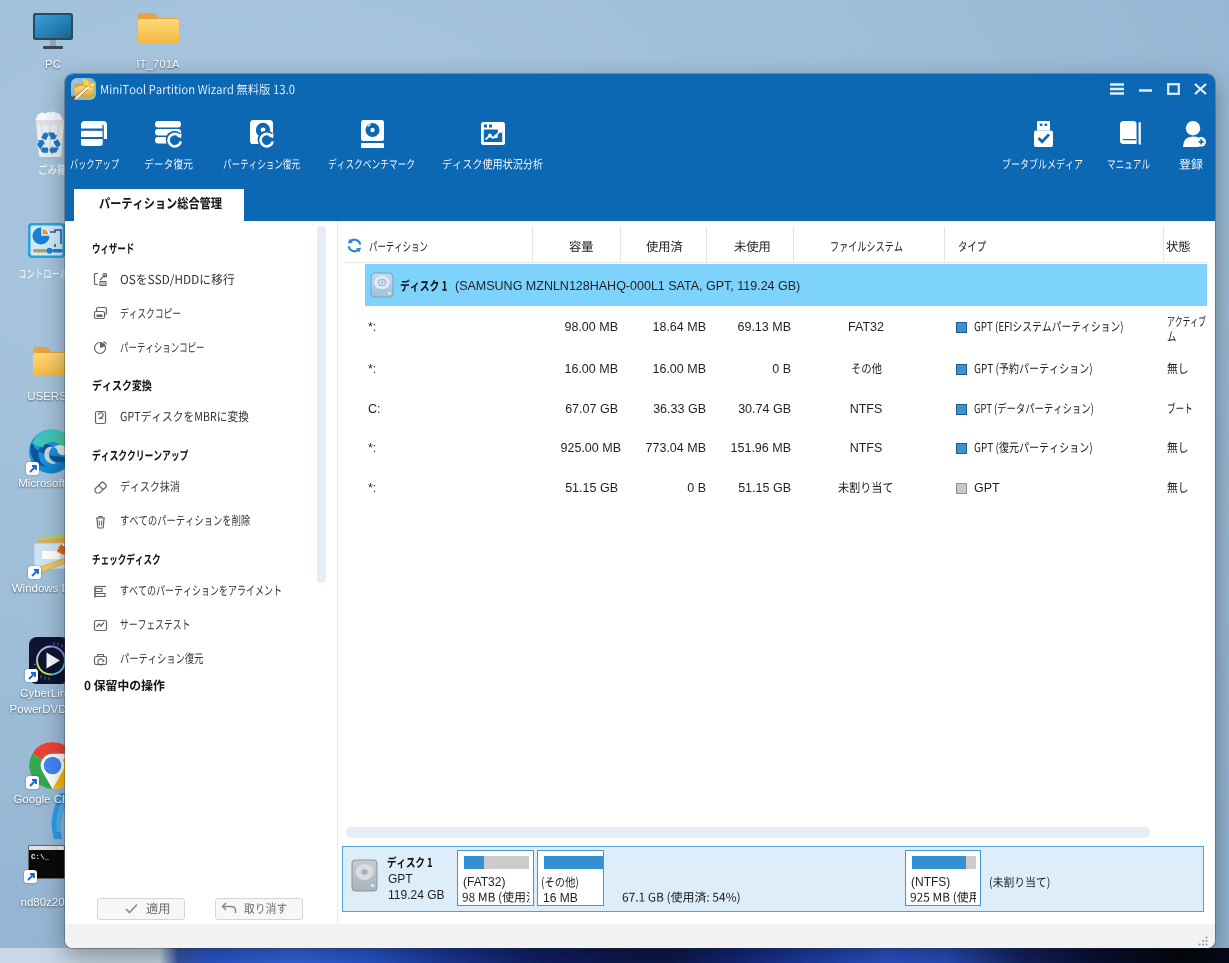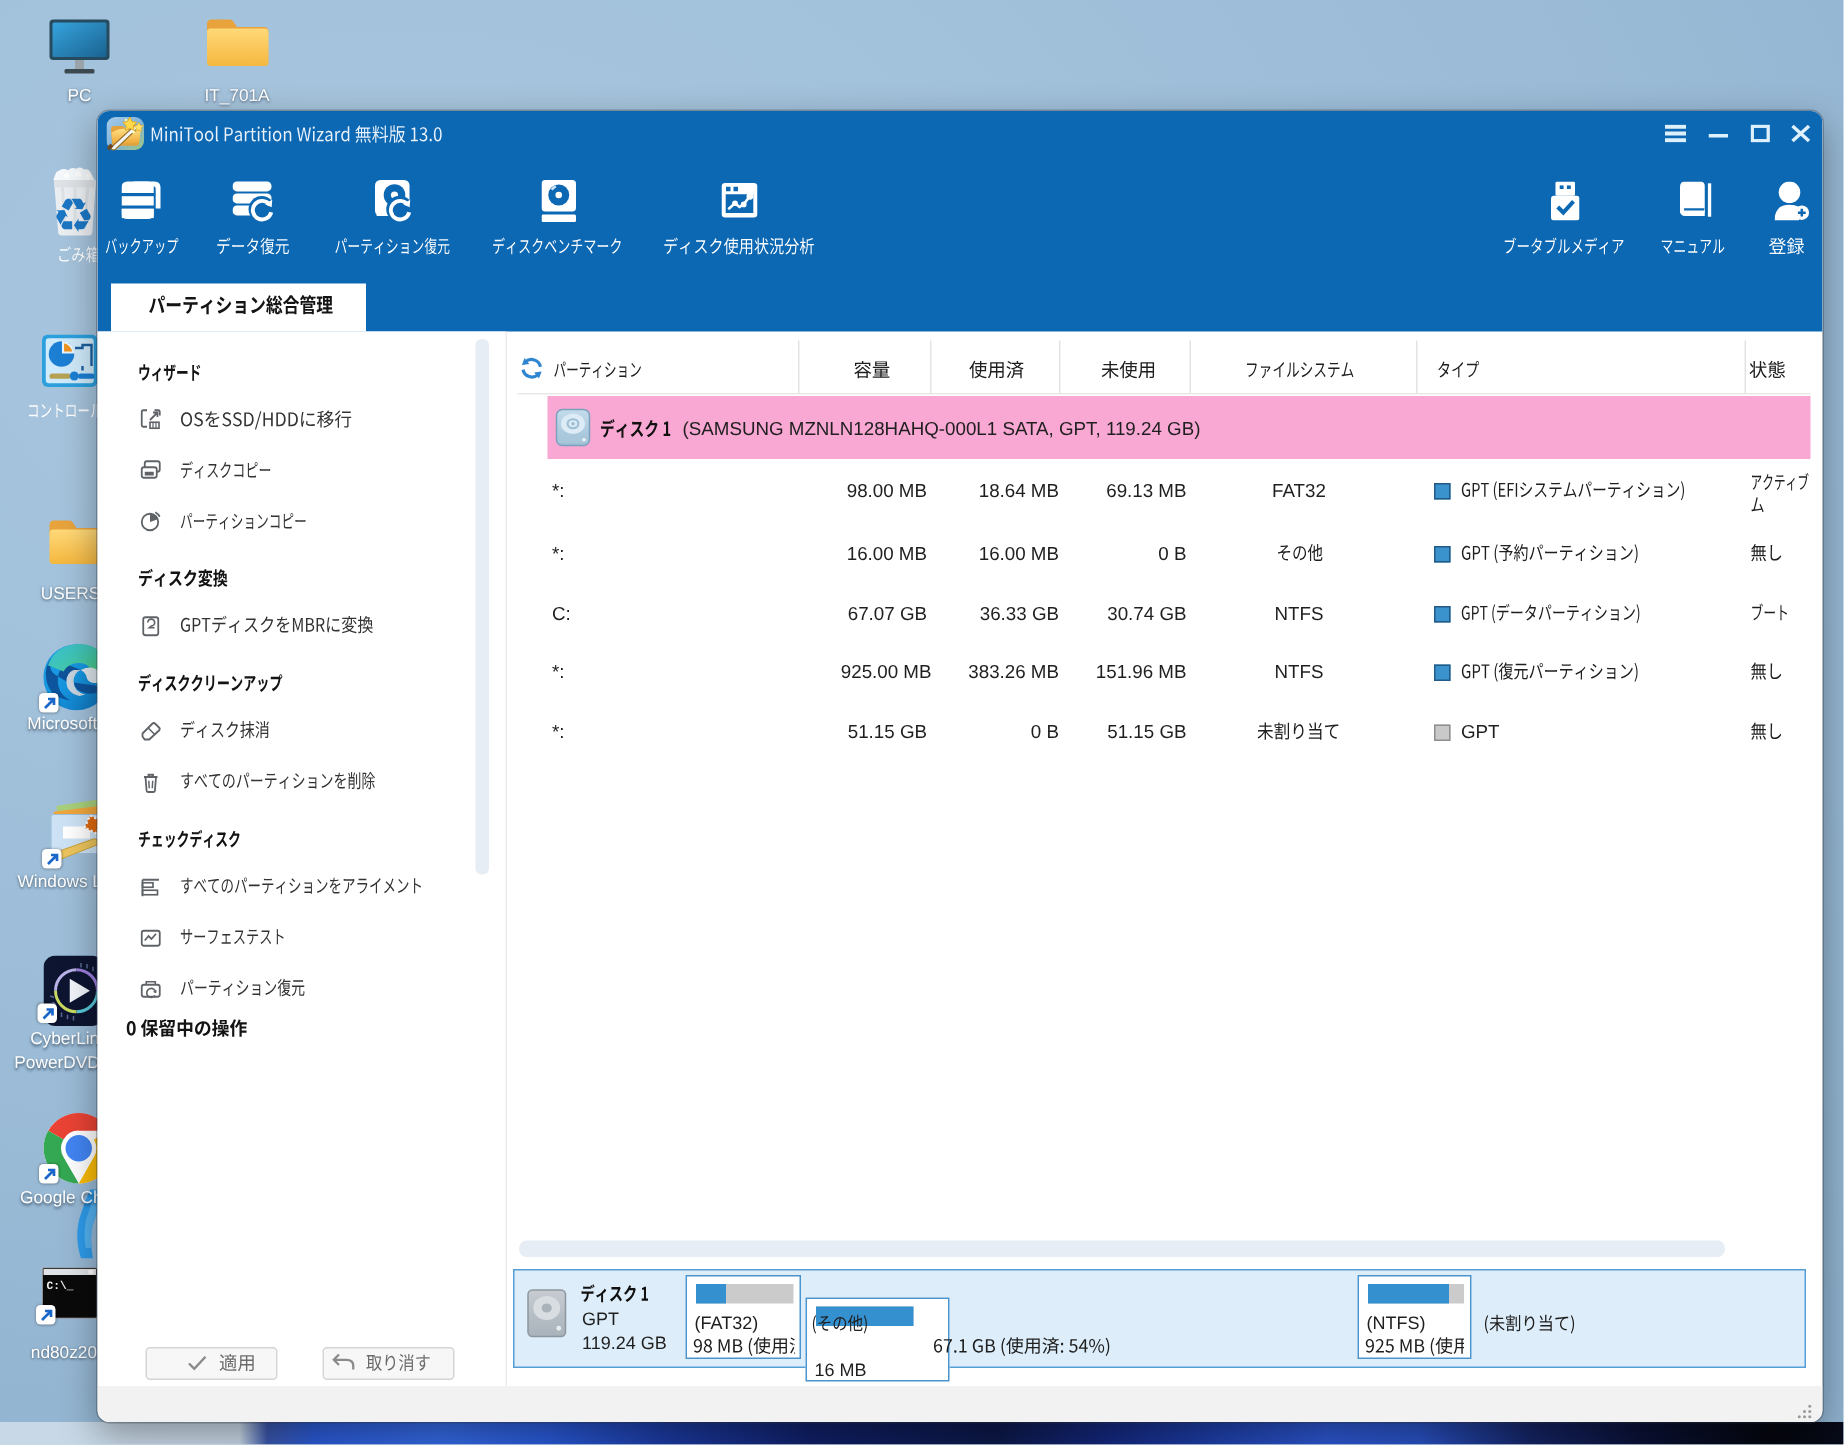--- a/index.html
+++ b/index.html
@@ -27,21 +27,21 @@
 .wbtn{position:absolute;top:9px;}
 
 #sidebar{position:absolute;left:0;top:147px;width:272px;height:703px;background:#fff;}
 #sscroll{position:absolute;left:252px;top:152px;width:9px;height:357px;background:#e7edf4;border-radius:4px;}
 #sdivider{position:absolute;left:272px;top:147px;width:1px;height:703px;background:#ececec;}
 
 .gbtn{position:absolute;width:88px;height:22px;background:#f7f7f7;border:1px solid #d5d5d5;border-radius:3px;box-sizing:border-box;}
 
 .colsep{position:absolute;top:153px;width:1px;height:35px;background:#e3e3e3;}
 #hdrline{position:absolute;left:280px;top:188px;width:862px;height:1px;background:#e8e8e8;}
-#diskrow{position:absolute;left:300px;top:190px;width:842px;height:42px;background:#f9a8d4;}
+#diskrow{position:absolute;left:300px;top:190px;width:842px;height:42px;background:#7dd3fc;}
 .cell{position:absolute;font-size:12.5px;color:#1f1f1f;white-space:nowrap;}
 .r{text-align:right;}
 .c{text-align:center;}
 .tsq{position:absolute;width:9px;height:9px;border:1px solid #235a88;background:#3a93cc;}
 .tsq.g{background:#c9c9c9;border-color:#8f8f8f;}
 
 #hscroll{position:absolute;left:281px;top:753px;width:804px;height:11px;background:#e7edf4;border-radius:5px;}
 #dmap{position:absolute;left:277px;top:772px;width:862px;height:66px;background:#ddeefa;border:1px solid #569ed6;box-sizing:border-box;}
 .blk{position:absolute;top:3px;height:56px;background:#fff;border:1px solid #4a94cf;box-sizing:border-box;overflow:hidden;}
 .trk{position:absolute;left:6px;top:5px;height:13px;background:#cbcbcb;}
@@ -322,21 +322,21 @@
     <div class="cell r" style="left:606px;top:288px;width:120px;">0 B</div>
     <div class="tsq" style="left:891px;top:290px;"></div>
     <div class="cell" style="left:303px;top:328px;">C:</div>
     <div class="cell r" style="left:433px;top:328px;width:120px;">67.07 GB</div>
     <div class="cell r" style="left:521px;top:328px;width:120px;">36.33 GB</div>
     <div class="cell r" style="left:606px;top:328px;width:120px;">30.74 GB</div>
     <div class="cell c" style="left:741px;top:328px;width:120px;">NTFS</div>
     <div class="tsq" style="left:891px;top:330px;"></div>
     <div class="cell" style="left:303px;top:367px;">*:</div>
     <div class="cell r" style="left:436px;top:367px;width:120px;">925.00 MB</div>
-    <div class="cell r" style="left:521px;top:367px;width:120px;">383.26 MB</div>
+    <div class="cell r" style="left:521px;top:367px;width:120px;">773.04 MB</div>
     <div class="cell r" style="left:606px;top:367px;width:120px;">151.96 MB</div>
     <div class="cell c" style="left:741px;top:367px;width:120px;">NTFS</div>
     <div class="tsq" style="left:891px;top:369px;"></div>
     <div class="cell" style="left:303px;top:407px;">*:</div>
     <div class="cell r" style="left:433px;top:407px;width:120px;">51.15 GB</div>
     <div class="cell r" style="left:521px;top:407px;width:120px;">0 B</div>
     <div class="cell r" style="left:606px;top:407px;width:120px;">51.15 GB</div>
     <div class="tsq g" style="left:891px;top:409px;"></div>
     <div class="cell" style="left:909px;top:407px;">GPT</div>
 
@@ -354,21 +354,21 @@
           </linearGradient>
         </defs>
   </svg>
   <div class="blab" style="left:45px;top:25px;">GPT</div>
   <div class="blab" style="left:45px;top:41px;">119.24 GB</div>
   <div class="blk" style="left:114px;width:77px;">
         <div class="trk" style="width:65px;"></div>
         <div class="fil" style="width:19.5px;"></div>
         <div class="blab" style="left:5px;top:24px;">(FAT32)</div>
       </div>
-      <div class="blk" style="left:194px;width:96px;margin-top:15px;">
+      <div class="blk" style="left:194px;width:67px;">
         <div class="trk" style="width:65px;"></div>
         <div class="fil" style="width:65.0px;"></div>
         <div class="blab" style="left:5px;top:40px;">16 MB</div>
       </div>
       <div class="blk" style="left:562px;width:76px;text-align:center;">
         <div class="trk" style="width:64px;"></div>
         <div class="fil" style="width:53.8px;"></div>
         <div class="blab" style="left:5px;top:24px;">(NTFS)</div>
       </div>
  </div>

